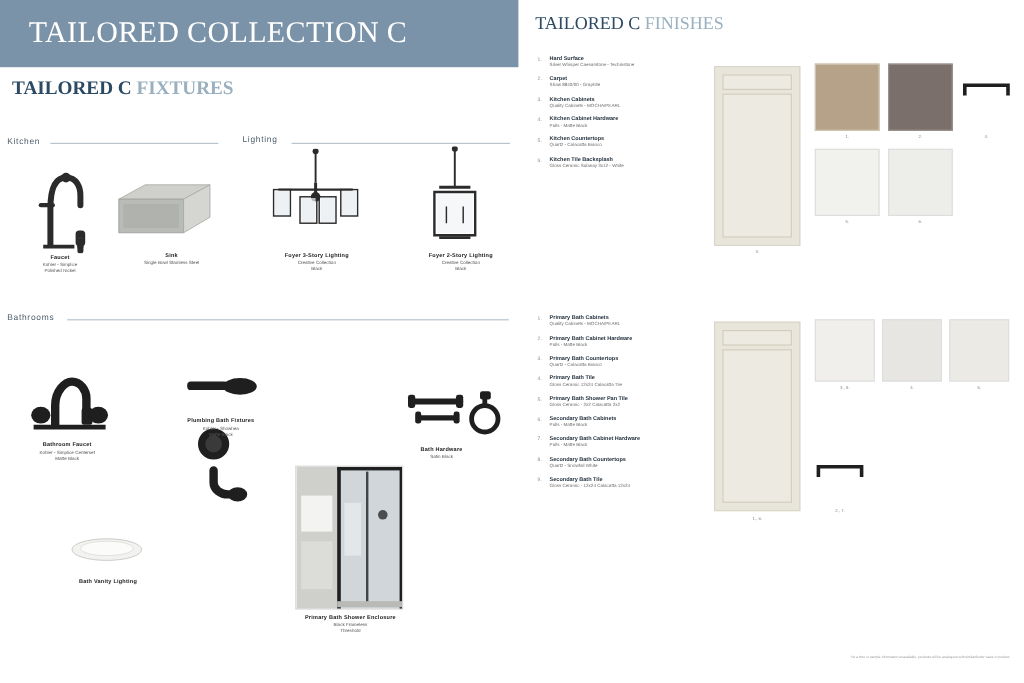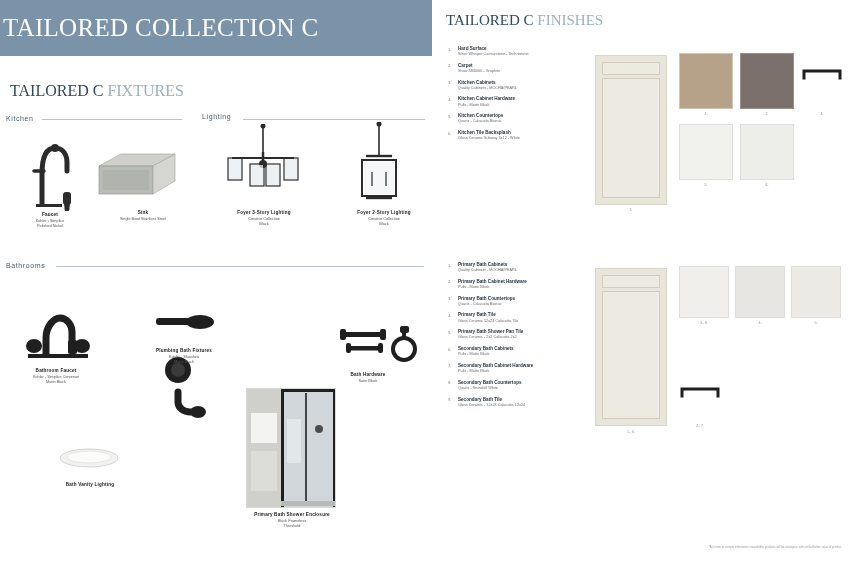--- a/index.html
+++ b/index.html
@@ -17,21 +17,21 @@
   
   .left { position:absolute; left:0; top:0; width:432px; height:569px; }
 
   .title-band {
     position:absolute; left:0; top:0; width:432px; height:56px;
     background:#7b93a8;
     display:flex; align-items:center;
   }
   .title-band .title {
     color:#ffffff; font-size:25px; letter-spacing:0.3px;
-    padding-left:3px; font-weight:400;
+    padding-left:24px; font-weight:400;
     font-family:"Liberation Serif", serif;
   }
 
   .sec-head { position:absolute; font-size:16px; font-family:"Liberation Serif", serif; }
   .sec-head .b { color:#2d4a63; }
   .sec-head .g { color:#9ab0bf; }
 
   .sub-label {
     position:absolute; font-size:7px; color:#4a5d6b; letter-spacing:0.6px;
     font-family:"Liberation Sans", sans-serif;
@@ -82,21 +82,21 @@
 <body>
 
 <div class="page">
 
   <div class="left">
 
     <div class="title-band">
       <div class="title">TAILORED COLLECTION C</div>
     </div>
 
-    <div class="sec-head" style="left:10px; top:82px;">
+    <div class="sec-head" style="left:10px; top:65px;font-weight:bold;">
       <span class="b">TAILORED C</span>
       <span class="g">FIXTURES</span>
     </div>
 
     <div class="sub-label" style="left:6px; top:115px;">Kitchen</div>
     <div class="rule" style="left:42px; top:119px; width:140px;"></div>
 
     <div class="sub-label" style="left:202px; top:113px;">Lighting</div>
     <div class="rule" style="left:243px; top:119px; width:182px;"></div>
 

